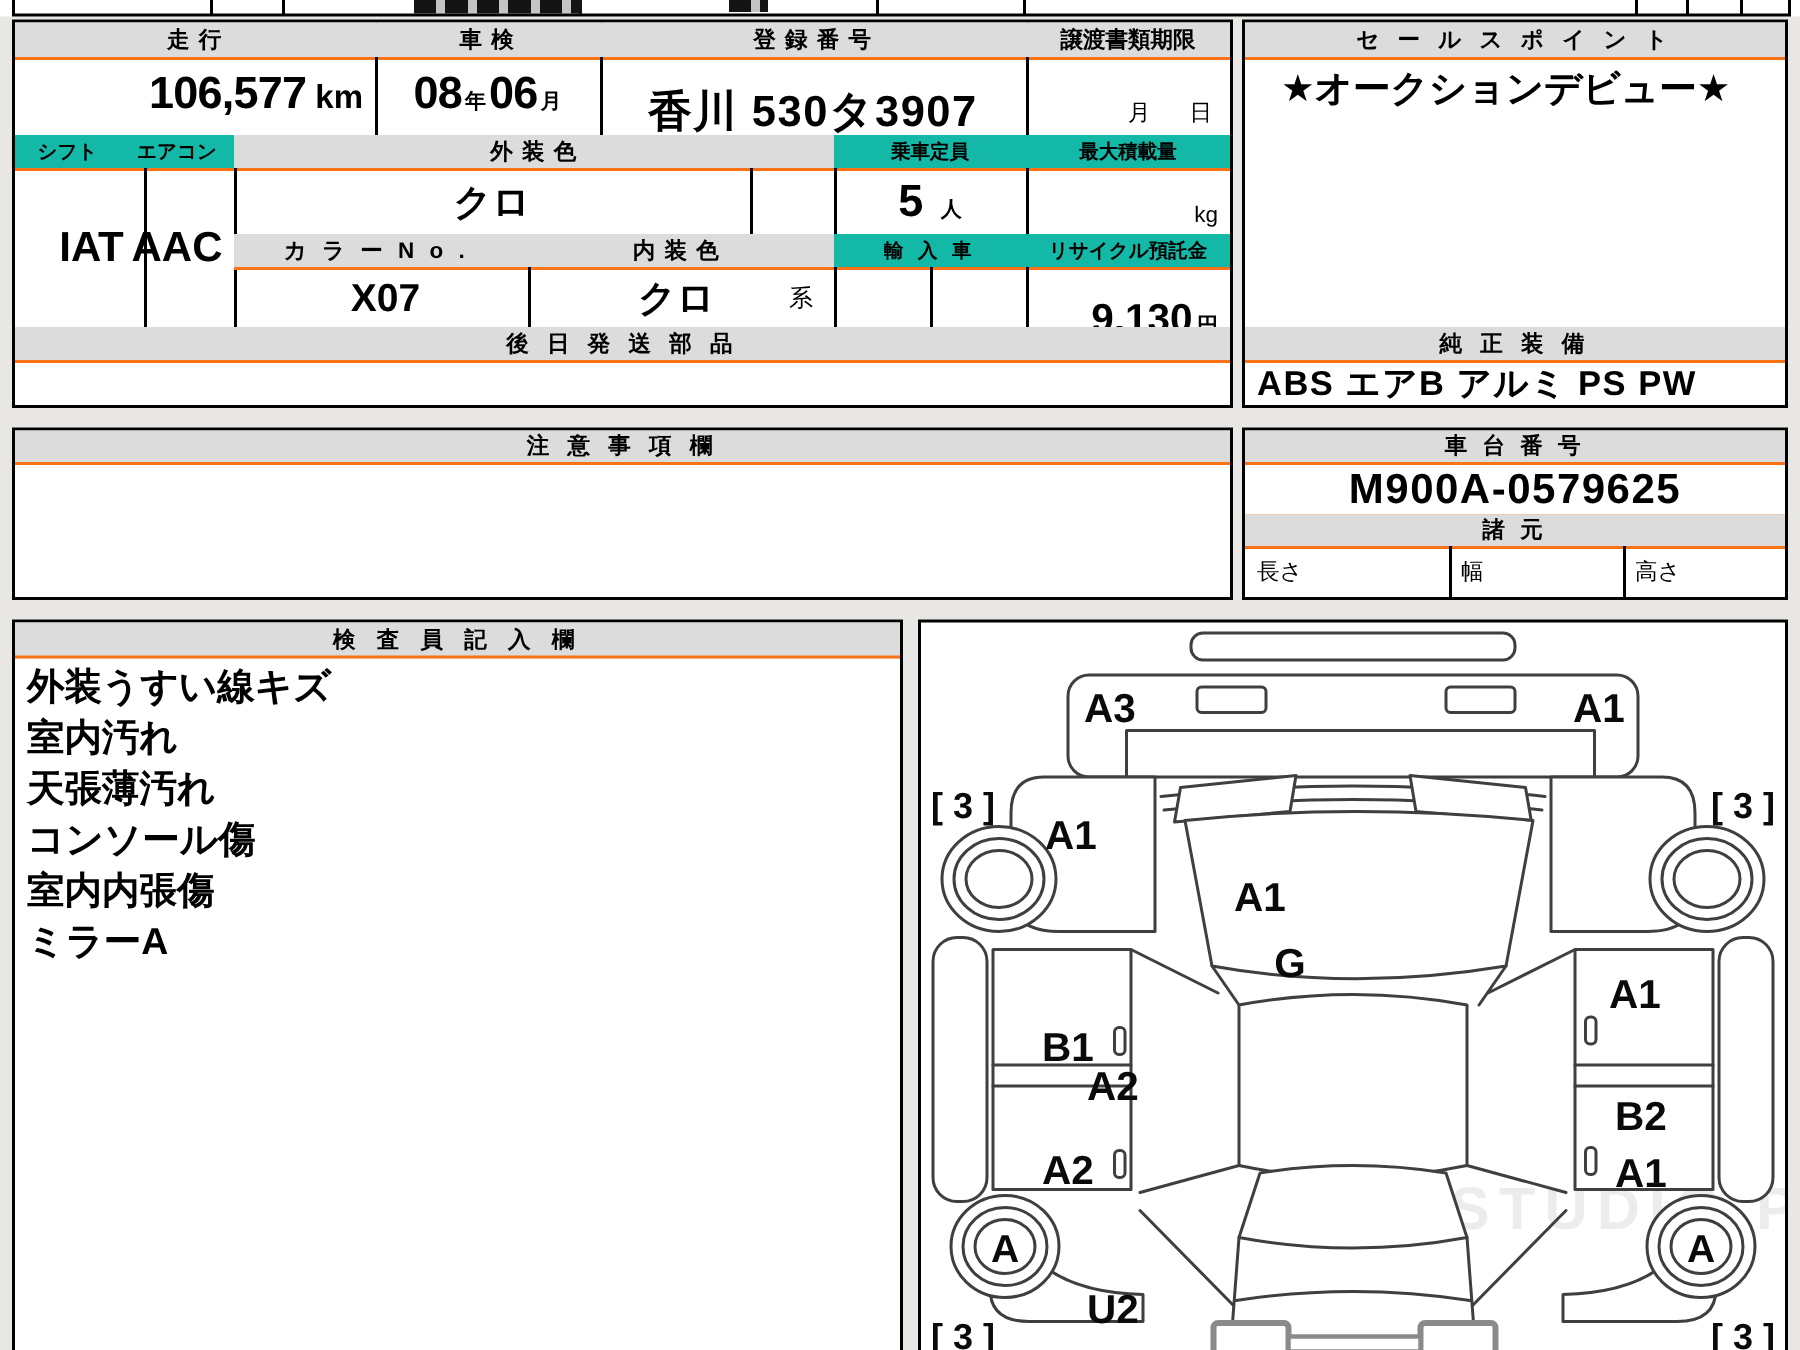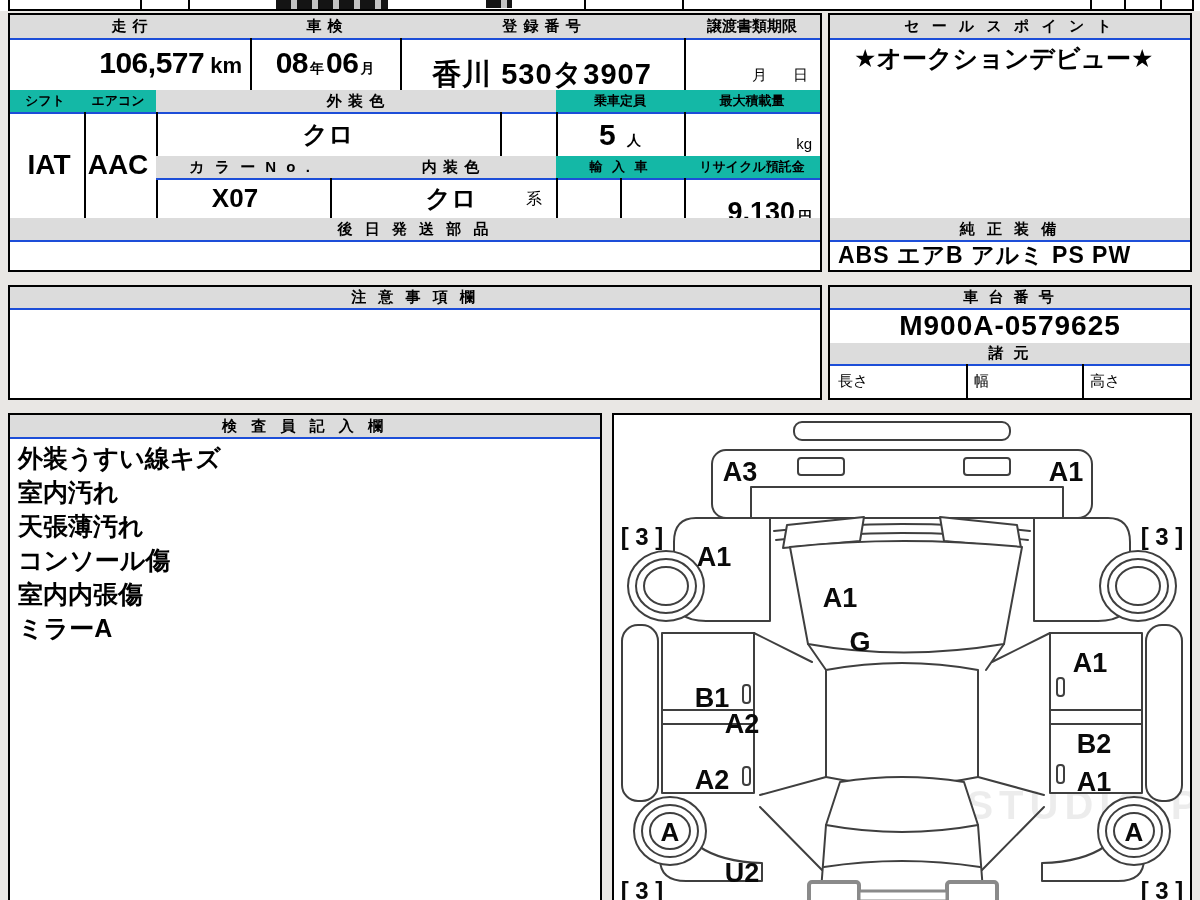--- a/index.html
+++ b/index.html
@@ -6,21 +6,21 @@
   body{
     width:1200px;height:900px;position:relative;overflow:hidden;
     background:#e9e7e4;
     font-family:"Liberation Sans","DejaVu Sans",sans-serif;
     color:#000;
   }
   .abs{position:absolute;box-sizing:border-box;}
   .panel{position:absolute;box-sizing:border-box;border:2px solid #000;background:#fff;}
   .cell{position:absolute;box-sizing:border-box;display:flex;align-items:center;justify-content:center;overflow:hidden;}
   .br{border-right:2px solid #000;}
-  .bb{border-bottom:2px solid #1d4ed8;}
+  .bb{border-bottom:2px solid #f97316;}
   .hdr{background:#dcdcdc;font-size:15px;font-weight:600;letter-spacing:1px;}
   .hdr-sm{background:#14b8a6;font-size:13px;font-weight:600;}
   .val-big{font-size:30px;font-weight:700;letter-spacing:-0.5px;}
   .val-med{font-size:25px;font-weight:700;}
   .unit-sm{font-size:14px;font-weight:600;}
   .left-align{justify-content:flex-start;}
   .right-align{justify-content:flex-end;}
   .baseline{align-items:baseline;}
   
   .topstub{position:absolute;top:0;width:2px;height:10px;background:#000;}
@@ -69,39 +69,39 @@
     <span>月</span>
     <span>日</span>
   </div>
 
   <div class="cell hdr-sm br bb" style="left:0;top:75px;width:72px;height:24px;">シフト</div>
   <div class="cell hdr-sm br bb" style="left:70px;top:75px;width:78px;height:24px;">エアコン</div>
   <div class="cell hdr br bb" style="left:146px;top:75px;width:402px;height:24px;">外 装 色</div>
   <div class="cell hdr-sm br bb" style="left:546px;top:75px;width:130px;height:24px;">乗車定員</div>
   <div class="cell hdr-sm bb" style="left:674px;top:75px;width:136px;height:24px;">最大積載量</div>
 
-  <div class="cell br bb" style="left:4px;top:97px;width:72px;height:108px;font-size:28px;font-weight:700;">IAT</div>
+  <div class="cell br bb" style="left:16px;top:97px;width:72px;height:108px;font-size:28px;font-weight:700;">IAT</div>
   <div class="cell br bb" style="left:70px;top:97px;width:78px;height:108px;font-size:28px;font-weight:700;">AAC</div>
 
   <div class="cell br bb val-med" style="left:146px;top:97px;width:346px;height:46px;">クロ</div>
   <div class="cell br bb" style="left:490px;top:97px;width:58px;height:46px;"></div>
   <div class="cell br bb baseline" style="left:546px;top:97px;width:130px;height:46px;padding-top:6px;gap:12px;">
     <span class="val-big">5</span>
     <span class="unit-sm">人</span>
   </div>
   <div class="cell bb right-align" style="left:674px;top:97px;width:136px;height:46px;align-items:flex-end;padding:0 8px 4px 0;font-size:15px;">
     <span>kg</span>
   </div>
 
   <div class="cell hdr br bb" style="left:146px;top:141px;width:192px;height:24px;letter-spacing:3px;">カ ラ ー N o .</div>
   <div class="cell hdr br bb" style="left:336px;top:141px;width:212px;height:24px;">内 装 色</div>
   <div class="cell hdr-sm br bb" style="left:546px;top:141px;width:130px;height:24px;letter-spacing:3px;">輸 入 車</div>
   <div class="cell hdr-sm bb" style="left:674px;top:141px;width:136px;height:24px;">リサイクル預託金</div>
 
-  <div class="cell br bb" style="left:130px;top:163px;width:192px;height:42px;font-size:26px;font-weight:700;">X07</div>
+  <div class="cell br bb" style="left:152px;top:163px;width:192px;height:42px;font-size:26px;font-weight:700;">X07</div>
   <div class="cell br bb" style="left:336px;top:163px;width:212px;height:42px;">
     <span class="val-med">クロ</span>
     <span style="position:absolute;right:14px;bottom:8px;font-size:16px;">系</span>
   </div>
   <div class="cell br bb" style="left:546px;top:163px;width:66px;height:42px;"></div>
   <div class="cell br bb" style="left:610px;top:163px;width:66px;height:42px;"></div>
   <div class="cell bb right-align baseline" style="left:674px;top:163px;width:136px;height:42px;padding:19px 8px 0 0;">
     <span style="font-size:27px;font-weight:700;">9,130</span>
     <span class="unit-sm" style="margin-left:3px;">円</span>
   </div>

